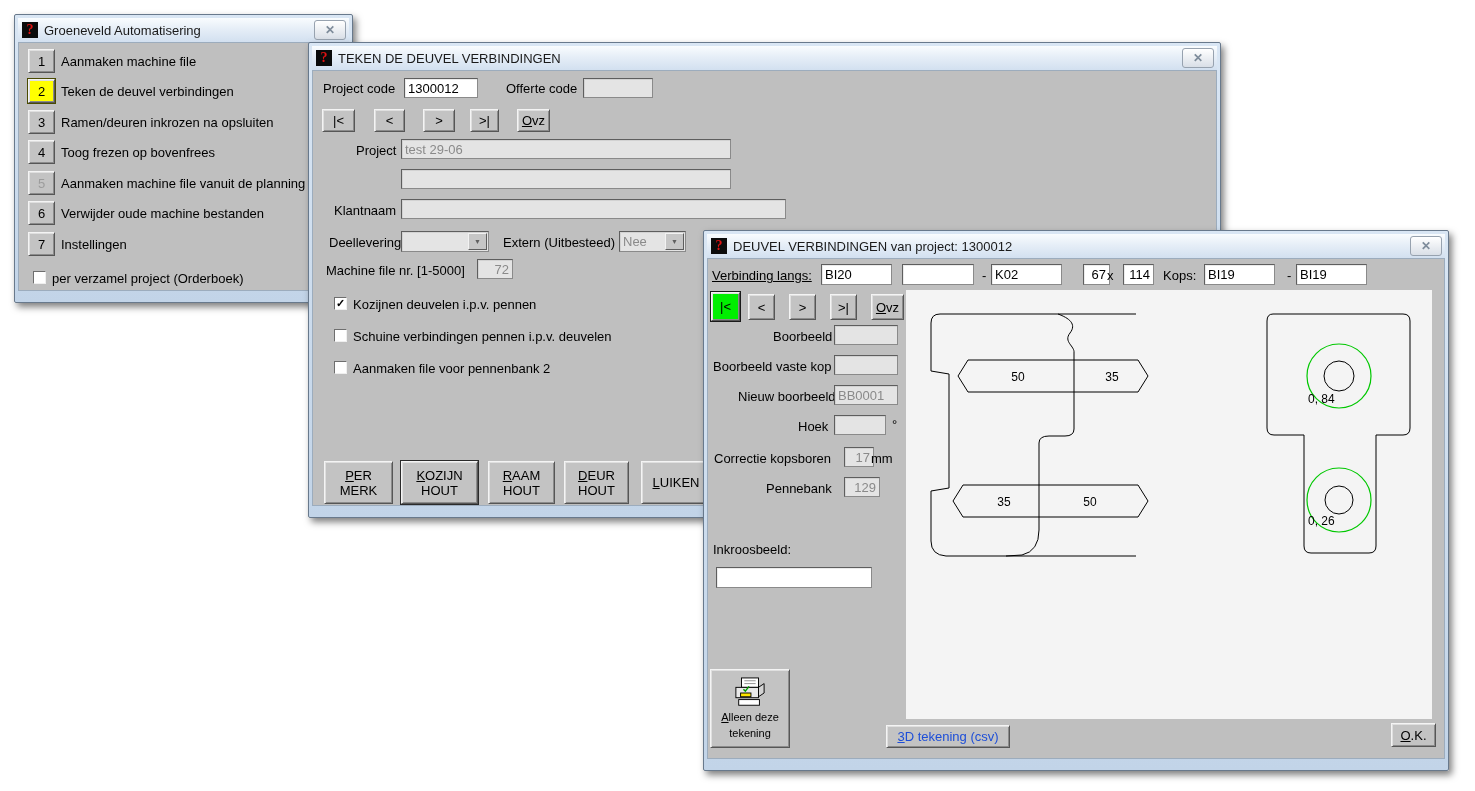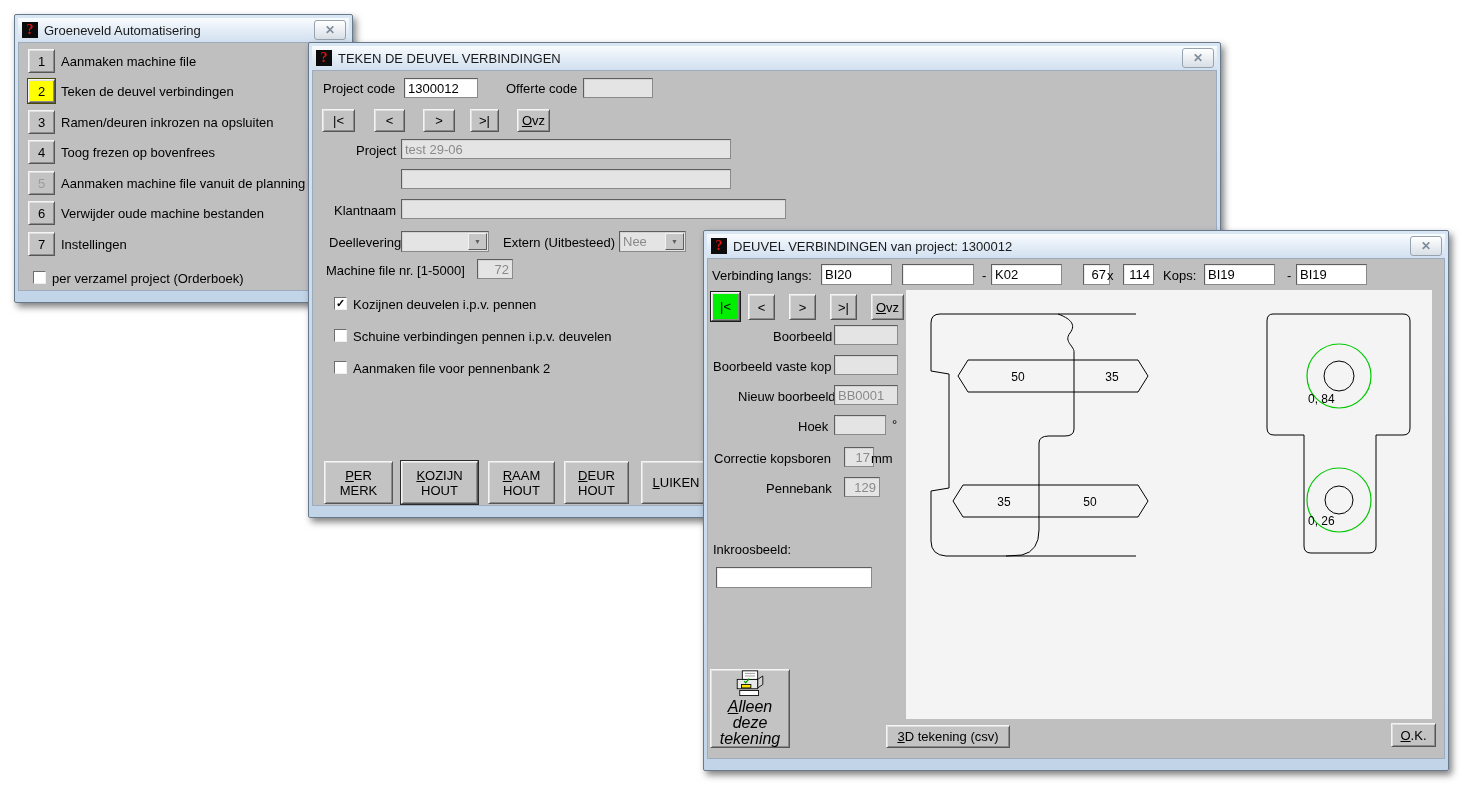--- a/index.html
+++ b/index.html
@@ -56,41 +56,41 @@
   .btn3d{
     position:absolute;box-sizing:border-box;
     background:#C3C3C3;color:#000;
     border:1px solid;border-color:#F4F4F4 #565656 #565656 #F4F4F4;
     box-shadow:inset 1px 1px 0 #DFDFDF,inset -1px -1px 0 #8B8B8B;
     display:flex;flex-direction:column;align-items:center;justify-content:center;
     font-size:13px;line-height:15px;text-align:center;
   }
   .btn3d.default{outline:1px solid #2B2B2B;}
   .btn3d.focus-green{background:#00EF00;outline:1px solid #1A1A1A;}
-  .btn3d.disabled{color:#000000;}
+  .btn3d.disabled{color:#1d4ed8;}
   .u{text-decoration:underline;}
   .cb{
     position:absolute;width:13px;height:13px;box-sizing:border-box;
     background:#FFFFFF;border:1px solid #6E6E6E;border-bottom-color:#EFEFEF;border-right-color:#EFEFEF;
     font-size:11px;font-weight:bold;color:#000;line-height:11px;text-align:center;
   }
   .combo-arrow{
     position:absolute;right:1px;top:1px;bottom:1px;width:17px;
     background:#C6C6C6;border:1px solid;border-color:#F2F2F2 #5E5E5E #5E5E5E #F2F2F2;
     display:flex;align-items:center;justify-content:center;
     font-size:7px;color:#5F5F5F;
   }
   
   .num-btn{width:27px;height:24px;font-size:13px;}
   .num-btn.active{background:#FFFF00;outline:1px solid #4A4A00;}
   .num-btn.disabled{color:#9C9C9C;}
   .menu-lbl{font-size:13px;}
   
   .canvas{position:absolute;background:#F4F4F4;}
-  .print-btn .bl{font-size:16px;line-height:16px;font-style:italic;}
+  .print-btn .bl{font-size:11px;line-height:16px;}
 </style>
 </head>
 <body>
 
 <div class="win" style="left:14px;top:14px;width:331px;height:281px;z-index:1">
   <div class="titlebar">
     <span class="app-icon">?</span>
     <span>Groeneveld Automatisering</span>
     <span class="close-btn">✕</span>
   </div>
@@ -185,21 +185,21 @@
   </div>
 </div>
 
 <div class="win" style="left:703px;top:230px;width:738px;height:533px;z-index:3">
   <div class="titlebar">
     <span class="app-icon">?</span>
     <span>DEUVEL VERBINDINGEN  van project: 1300012</span>
     <span class="close-btn">✕</span>
   </div>
   <div class="client" style="height:499px;">
-    <span class="lbl" style="left:4px;top:9px;">Verbinding langs:</span>
+    <span class="lbl" style="left:4px;top:9px;text-decoration:underline;">Verbinding langs:</span>
     <div class="fld" style="left:113px;top:5px;width:71px;height:21px;">BI20</div>
     <div class="fld" style="left:194px;top:5px;width:72px;height:21px;"></div>
     <span class="lbl" style="left:274px;top:9px;">-</span>
     <div class="fld" style="left:283px;top:5px;width:71px;height:21px;">K02</div>
     <div class="fld num" style="left:367px;top:5px;width:27px;height:21px;">67</div>
     <span class="lbl" style="left:399px;top:9px;">x</span>
     <div class="fld num" style="left:407px;top:5px;width:31px;height:21px;">114</div>
     <span class="lbl" style="left:455px;top:9px;">Kops:</span>
     <div class="fld" style="left:496px;top:5px;width:71px;height:21px;">BI19</div>
     <span class="lbl" style="left:579px;top:9px;">-</span>

